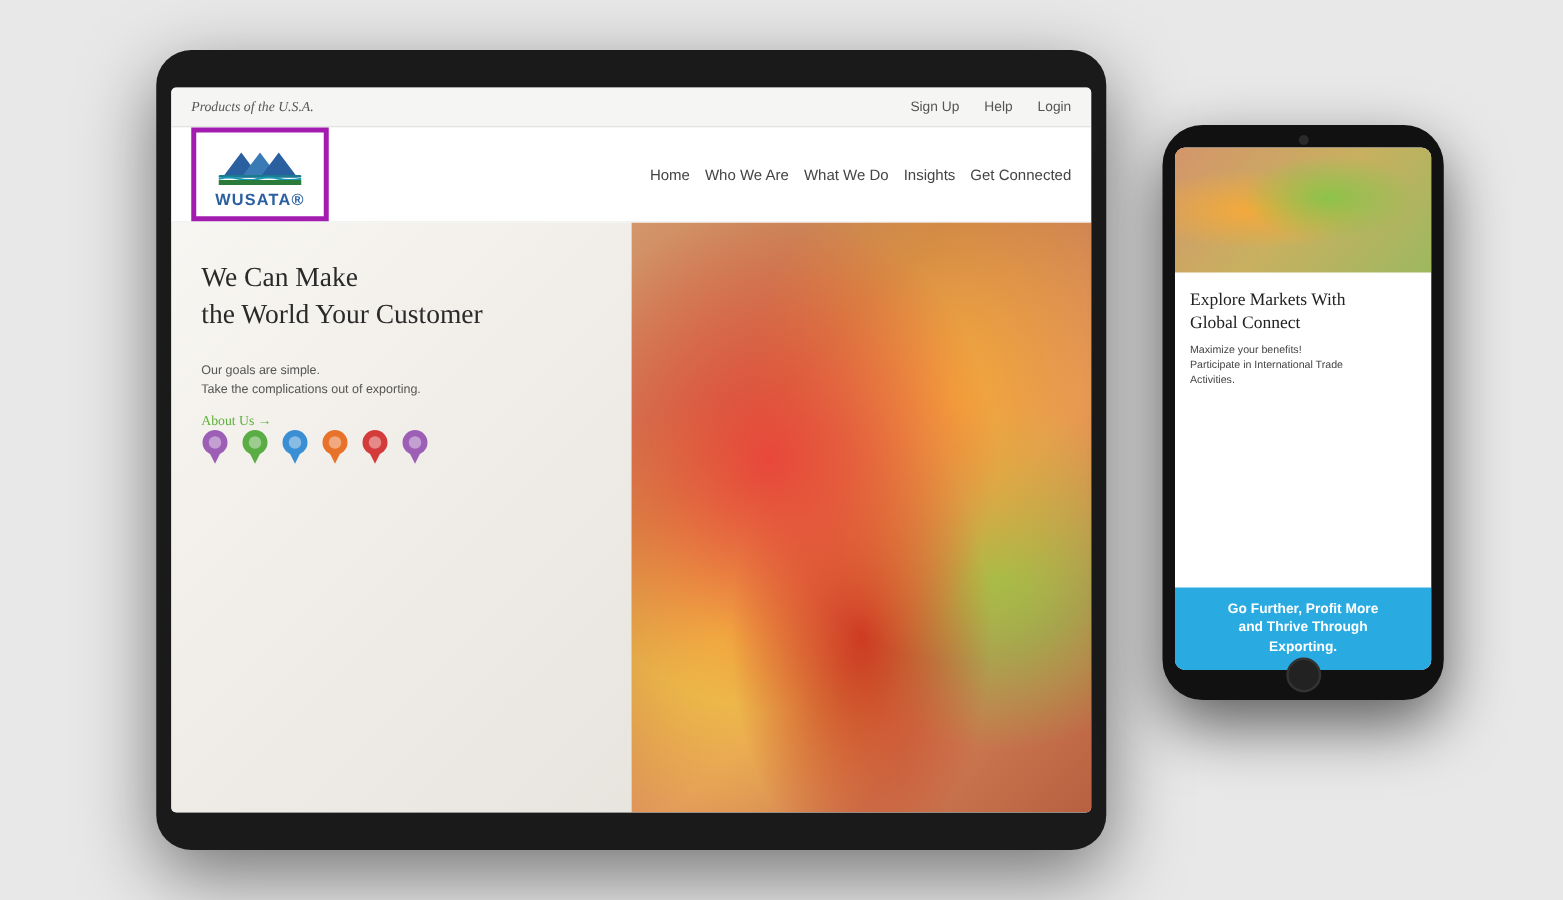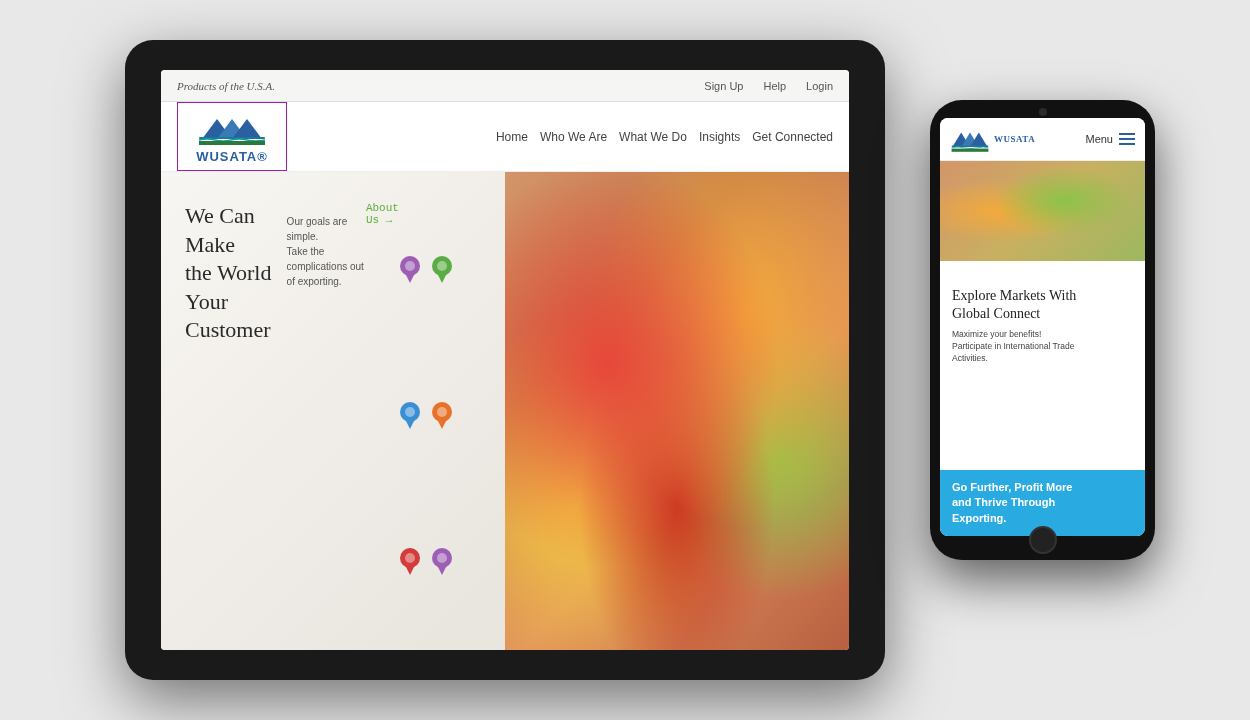--- a/index.html
+++ b/index.html
@@ -27,21 +27,21 @@
     
     .tablet {
       position: absolute;
       left: 50px;
       top: 20px;
       width: 760px;
       height: 640px;
       background: #1a1a1a;
       border-radius: 28px;
       box-shadow: 0 20px 60px rgba(0,0,0,0.5);
-      padding: 30px 36px;
+      padding: 30px 12px;
     }
 
     .tablet-screen {
       width: 100%;
       height: 100%;
       background: #fff;
       border-radius: 4px;
       overflow: hidden;
       display: flex;
       flex-direction: column;
@@ -83,21 +83,21 @@
       background: #fff;
       display: flex;
       align-items: center;
       padding: 0 16px;
       border-bottom: 1px solid #eee;
       min-height: 52px;
     }
 
     .tablet-logo-area {
       background: #fff;
-      border: 1px solid #a21caf;
+      border: 4px solid #a21caf;
       padding: 6px 10px;
       margin-right: 20px;
       display: flex;
       flex-direction: column;
       align-items: center;
       min-width: 110px;
     }
 
     .logo-brand {
       font-size: 13px;
@@ -129,21 +129,21 @@
       position: relative;
       overflow: hidden;
       display: flex;
     }
 
     .hero-left {
       width: 50%;
       background: linear-gradient(135deg, #f8f6f2 0%, #e8e4de 100%);
       padding: 30px 24px 20px 24px;
       display: flex;
-      flex-direction: row;
+      flex-direction: column;
       justify-content: flex-start;
       position: relative;
       z-index: 2;
     }
 
     .hero-right {
       width: 50%;
       position: relative;
       overflow: hidden;
     }
@@ -178,21 +178,21 @@
       margin-bottom: 12px;
       font-family: Arial, sans-serif;
       margin-top: 12px;
     }
 
     .hero-link {
       font-size: 11px;
       color: #5db03a;
       cursor: pointer;
       margin-bottom: 0;
-      font-family: Liberation Mono, monospace;
+      font-family: Liberation Serif, serif;
     }
 
     .hero-pins {
       display: flex;
       gap: 10px;
       align-items: center;
       flex-wrap: wrap;
     }
 
     
@@ -303,21 +303,21 @@
       background:
         radial-gradient(ellipse at 60% 40%, #8bc34a 0%, transparent 40%),
         radial-gradient(ellipse at 30% 50%, #f4a93b 0%, transparent 45%),
         linear-gradient(135deg, #d4956a 0%, #c8b060 50%, #9db860 100%);
       position: relative;
     }
 
     
     .phone-content {
       background: #fff;
-      padding: 26px 12px;
+      padding: 14px 12px;
       flex: 1;
     }
 
     .phone-section-title {
       font-size: 14px;
       color: #222;
       font-family: Georgia, serif;
       line-height: 1.3;
       margin-bottom: 6px;
     }
@@ -326,20 +326,21 @@
       font-size: 8.5px;
       color: #444;
       font-family: Arial, sans-serif;
       line-height: 1.4;
     }
 
     
     .phone-banner {
       background: #29abe2;
       padding: 10px 12px;
+      text-align: center;
     }
 
     .phone-banner-text {
       color: #fff;
       font-size: 11px;
       font-family: Arial, sans-serif;
       font-weight: bold;
       line-height: 1.4;
     }
 
@@ -460,41 +461,20 @@
       </div>
 
 
     </div>
   </div>
 
   <div class="phone">
     <div class="phone-camera"></div>
     <div class="phone-screen">
 
-      <div class="phone-header">
-        <div class="phone-logo">
-          <svg class="phone-logo-svg" viewBox="0 0 50 36">
-            <polygon points="3,28 14,10 25,28" fill="#2a5fa0"></polygon>
-            <polygon points="14,28 25,10 36,28" fill="#3a7ab5"></polygon>
-            <polygon points="25,28 36,10 47,28" fill="#2a5fa0"></polygon>
-            <rect x="2" y="26" width="46" height="2" fill="#1a7a90" rx="1"></rect>
-            <path d="M2,29 Q10,27 18,29 Q26,31 34,29 Q42,27 48,29" stroke="#1a9ab0" stroke-width="1" fill="none"></path>
-            <rect x="2" y="30" width="46" height="4" fill="#2a7a3a"></rect>
-          </svg>
-          <div class="phone-logo-text">WUSATA</div>
-        </div>
-        <div class="phone-menu">
-          <span>Menu</span>
-          <div class="hamburger-icon">
-            <span></span>
-            <span></span>
-            <span></span>
-          </div>
-        </div>
-      </div>
 
       <div class="phone-food"></div>
 
       <div class="phone-content">
         <div class="phone-section-title">
           <span>Explore Markets With</span><br>
           <span>Global Connect</span>
         </div>
         <div class="phone-section-subtitle">
           <span>Maximize your benefits!</span><br>

